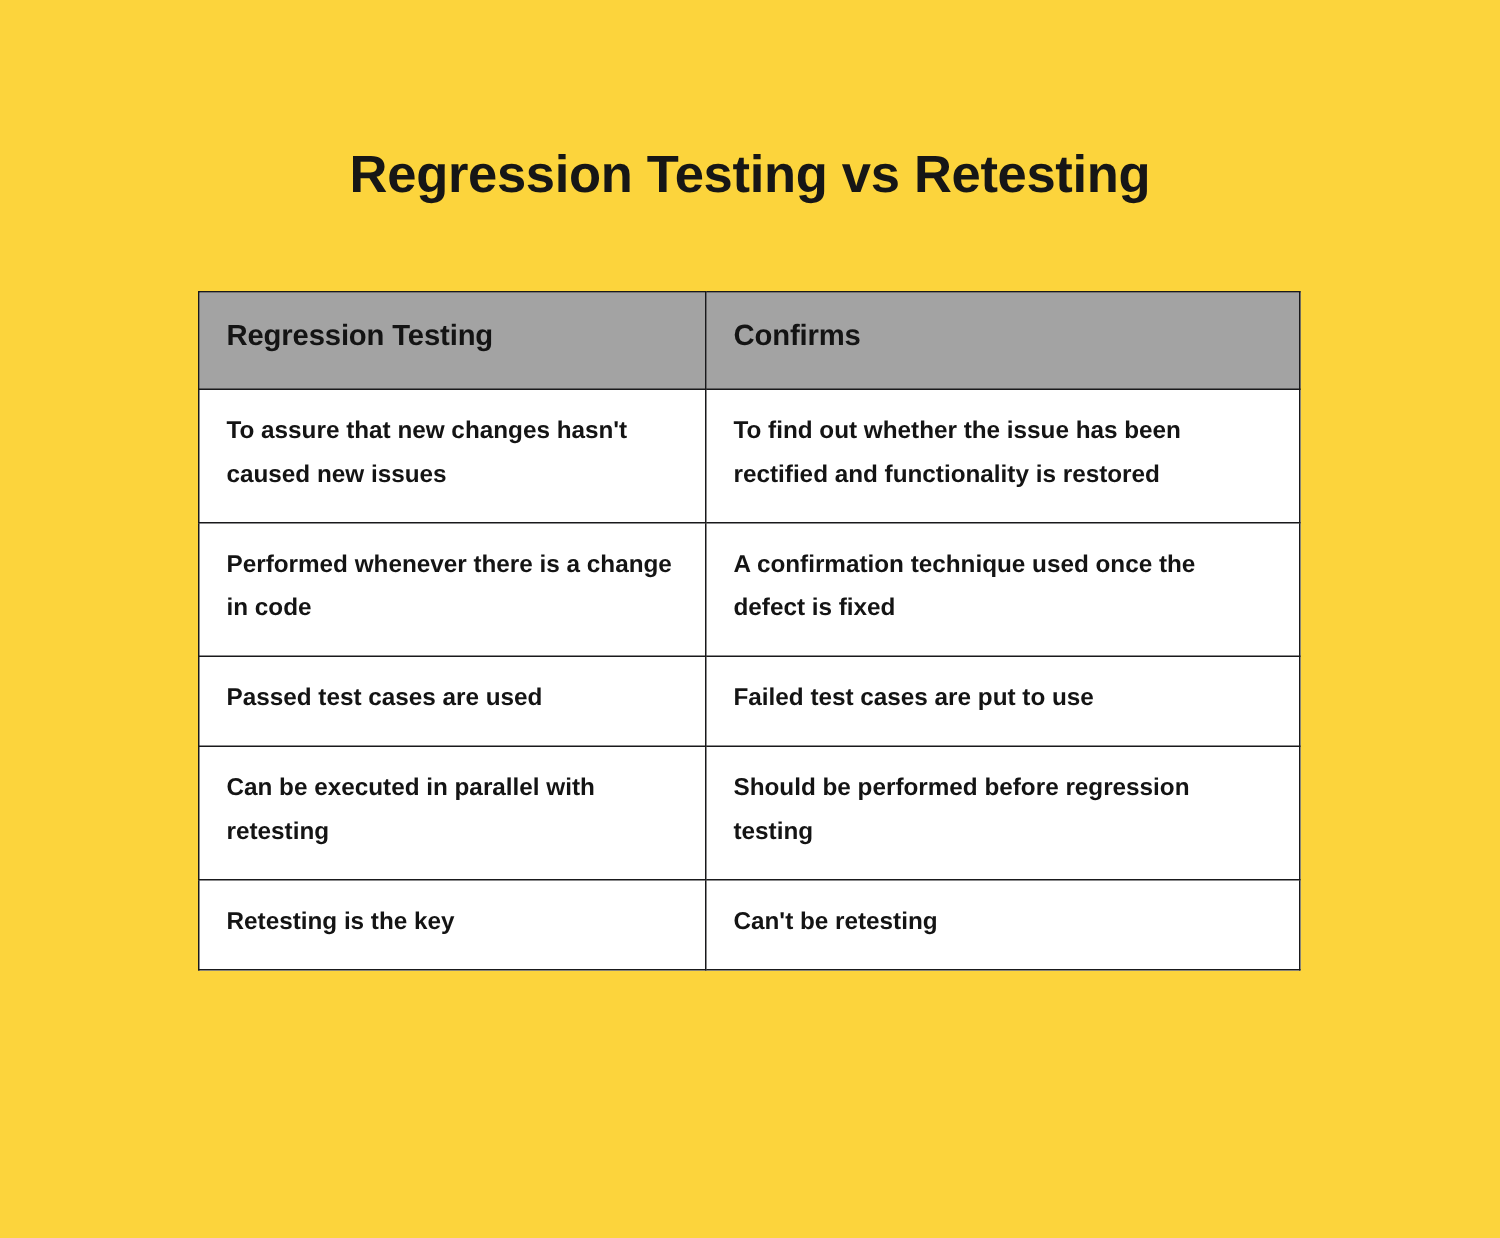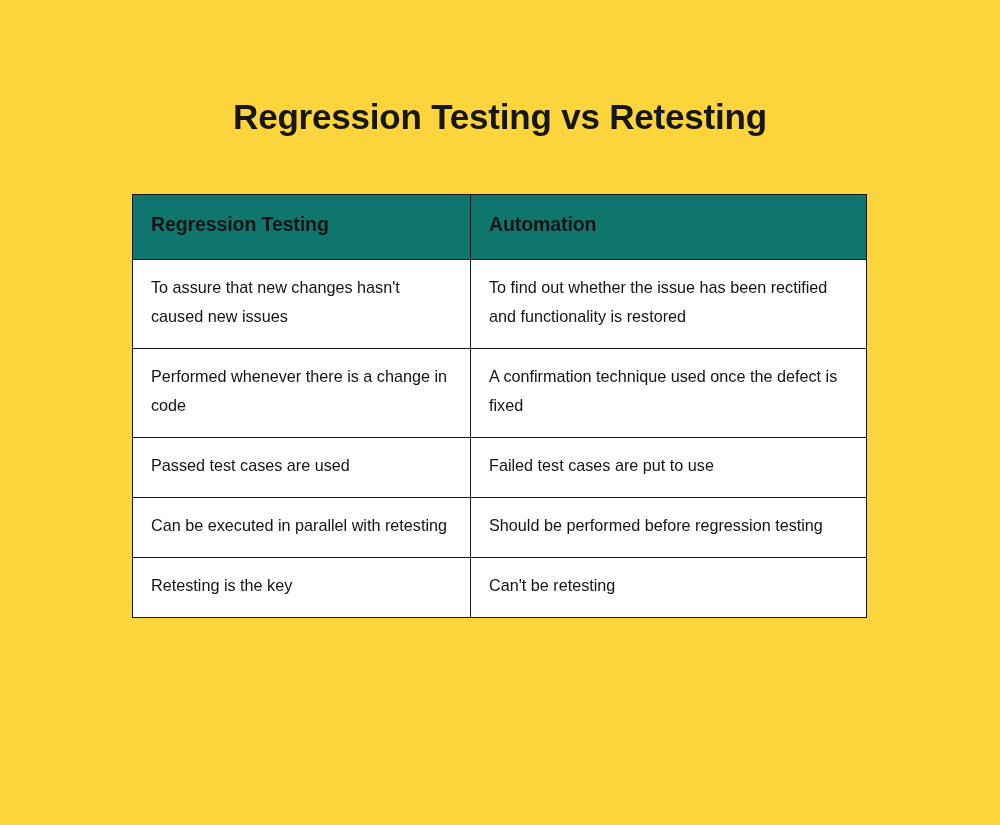--- a/index.html
+++ b/index.html
@@ -44,32 +44,32 @@
   .comparison-table col.col-b { width: 396px; }
   .comparison-table th,
   .comparison-table td {
     border: 1.6px solid #19191b;
     vertical-align: top;
     text-align: left;
     padding: 14px 18px 16px 18px;
     color: #141414;
   }
   .comparison-table thead th {
-    background: #0f766e;
+    background: #a3a3a3;
     font-size: 19.5px;
     font-weight: bold;
     line-height: 26px;
     padding-top: 16px;
     padding-bottom: 22px;
     letter-spacing: -0.1px;
   }
   .comparison-table tbody td {
     background: #ffffff;
     font-size: 16.2px;
-    font-weight: normal;
+    font-weight: bold;
     line-height: 29px;
     padding-top: 13px;
     padding-bottom: 17px;
   }
   .cell-text {
     display: block;
   }
 </style>
 </head>
 <body>
@@ -79,21 +79,21 @@
   <h1 class="page-title">Regression Testing vs Retesting</h1>
 
   <table class="comparison-table">
     <colgroup>
       <col class="col-a">
       <col class="col-b">
     </colgroup>
     <thead>
       <tr>
         <th>Regression Testing</th>
-        <th>Automation</th>
+        <th>Confirms</th>
       </tr>
     </thead>
     <tbody>
       <tr>
         <td>
           <span class="cell-text">To assure that new changes hasn't caused new issues</span>
         </td>
         <td>
           <span class="cell-text">To find out whether the issue has been rectified and functionality is restored</span>
         </td>

